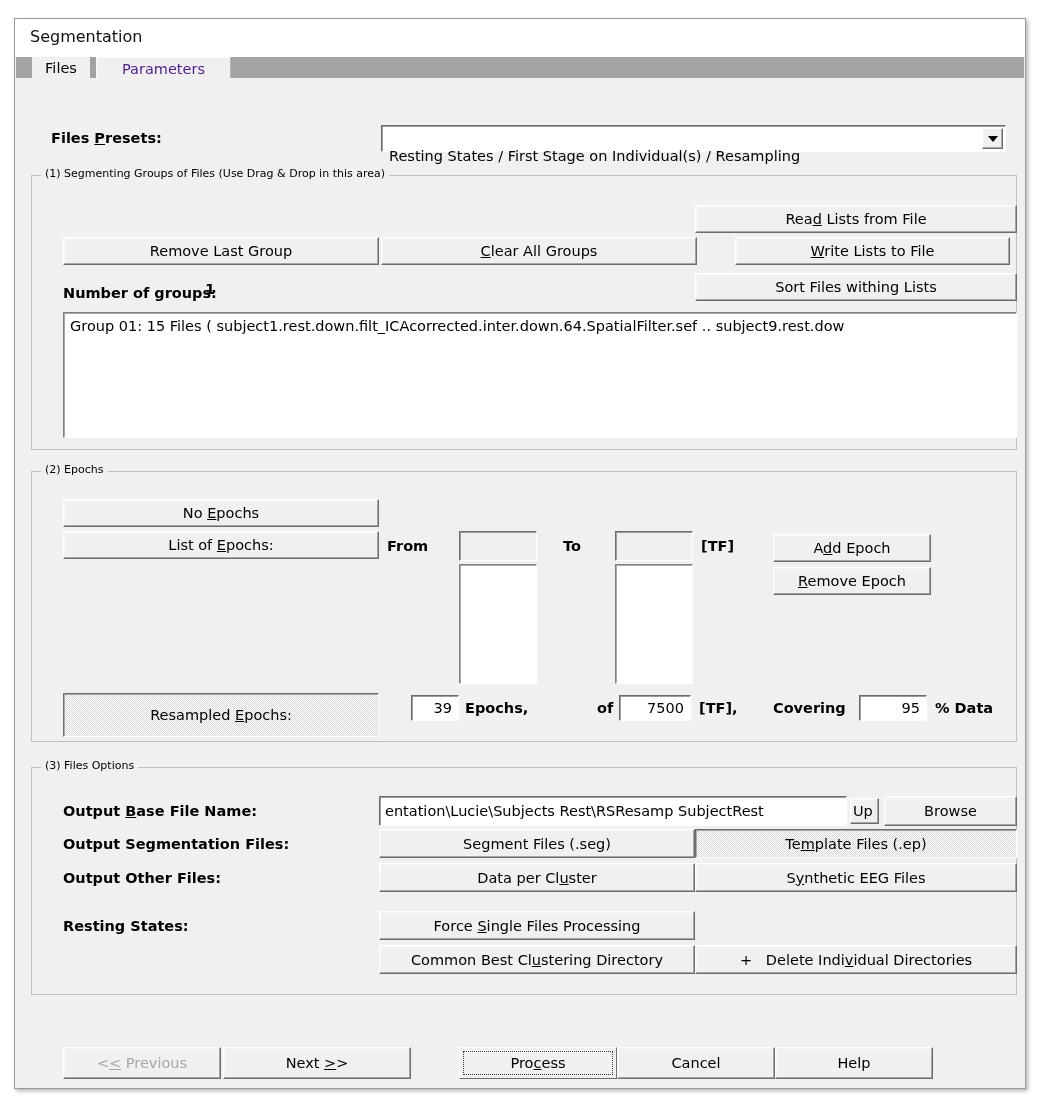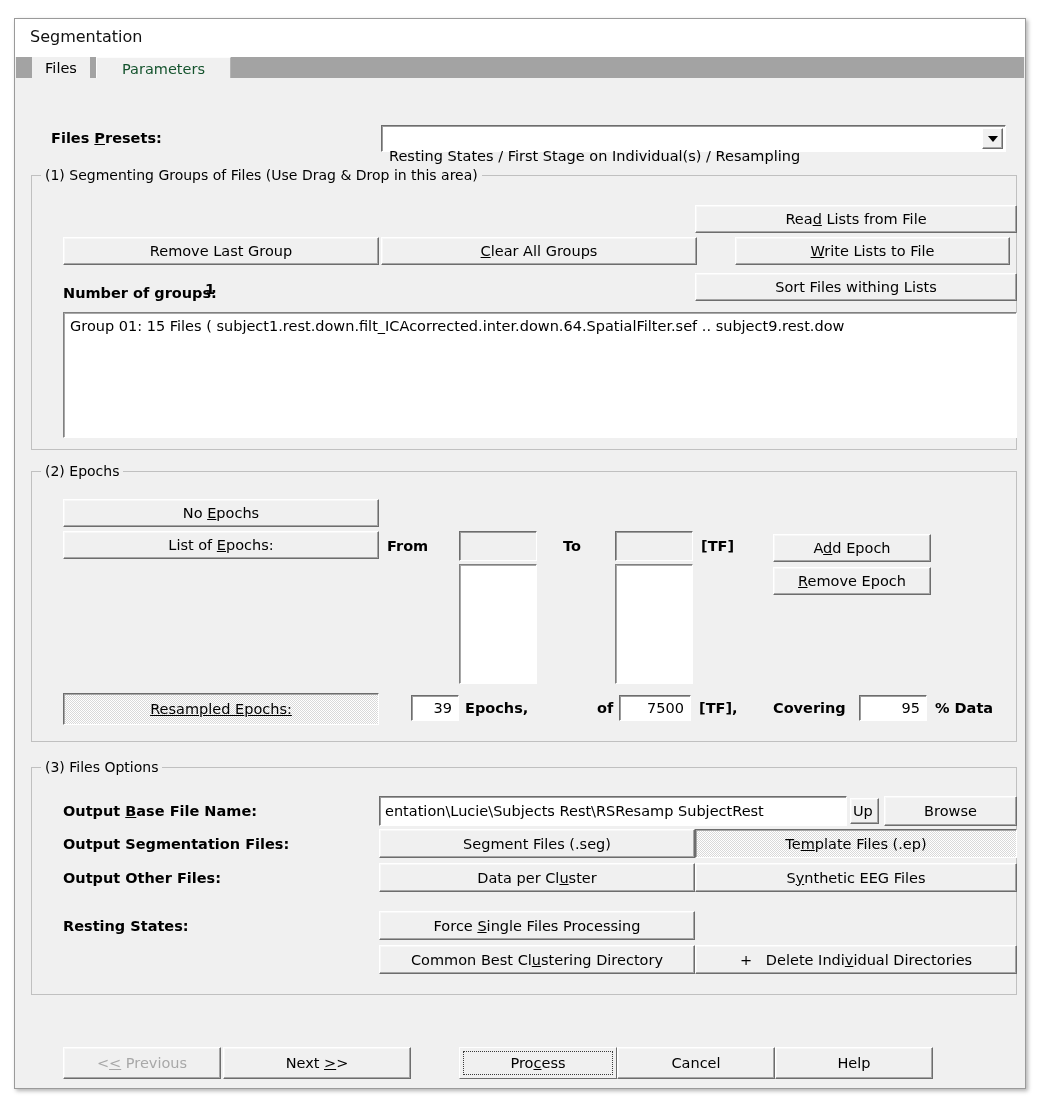--- a/index.html
+++ b/index.html
@@ -32,21 +32,21 @@
     background:#a3a3a3;
   }
   .tab{
     position:absolute;top:0;height:23px;line-height:22px;
     box-sizing:border-box;font-size:14.5px;text-align:center;
   }
   .tab.active{
     background:#f0f0f0;color:#000;border:none;
   }
   .tab.disabled{
-    background:#f0f0f0;color:#14532d;
+    background:#f0f0f0;color:#4c1d95;
     border-left:1px solid #fcfcfc;border-top:1px solid #fcfcfc;
     border-right:1px solid #b4b4b4;
   }
   #tabcover{
     position:absolute;left:1px;top:59px;width:1008px;height:4px;background:#f0f0f0;
   }
 
   
   .lbl{position:absolute;white-space:nowrap;font-weight:bold;}
 
@@ -94,21 +94,21 @@
   .field .tx.r{left:auto;right:6px;}
 
   
   .group{
     position:absolute;box-sizing:border-box;
     border:1px solid #c0c0c0;
     border-top-color:#c0c0c0;
   }
   .group > .glbl{
     position:absolute;top:-9px;left:9px;background:#f0f0f0;
-    padding:0 4px;font-size:14px;white-space:nowrap;
+    padding:0 4px;font-size:11px;white-space:nowrap;
   }
 
   
   #combo{
     position:absolute;left:366px;top:106px;width:625px;height:27px;
     box-sizing:border-box;background:#fff;
     border-top:1px solid #6d6d6d;border-left:1px solid #6d6d6d;
     border-right:1px solid #ffffff;border-bottom:1px solid #ffffff;
     box-shadow: inset 1px 1px 0 #9c9c9c;
   }
@@ -242,21 +242,21 @@
   <div class="listbox" style="left:444px;top:545px;width:78px;height:120px;"></div>
   <div class="listbox" style="left:600px;top:545px;width:78px;height:120px;"></div>
 
   <div class="btn" style="left:758px;top:515px;width:158px;height:28px;">
     <span class="t"><span>A</span><u>d</u><span>d Epoch</span></span>
   </div>
   <div class="btn" style="left:758px;top:548px;width:158px;height:28px;">
     <span class="t"><span></span><u>R</u><span>emove Epoch</span></span>
   </div>
 
-  <div class="btn down" style="left:48px;top:674px;width:316px;height:32px;text-decoration:underline;">
+  <div class="btn down" style="left:48px;top:674px;width:316px;height:44px;">
     <span class="t"><span>Resampled </span><u>E</u><span>pochs:</span></span>
   </div>
 
   <div class="field" style="left:396px;top:676px;width:48px;height:26px;">
     <span class="tx r">39</span>
   </div>
   <div class="lbl" style="left:450px;top:681px;">Epochs,</div>
   <div class="lbl" style="left:582px;top:681px;">of</div>
   <div class="field" style="left:604px;top:676px;width:72px;height:26px;">
     <span class="tx r">7500</span>

